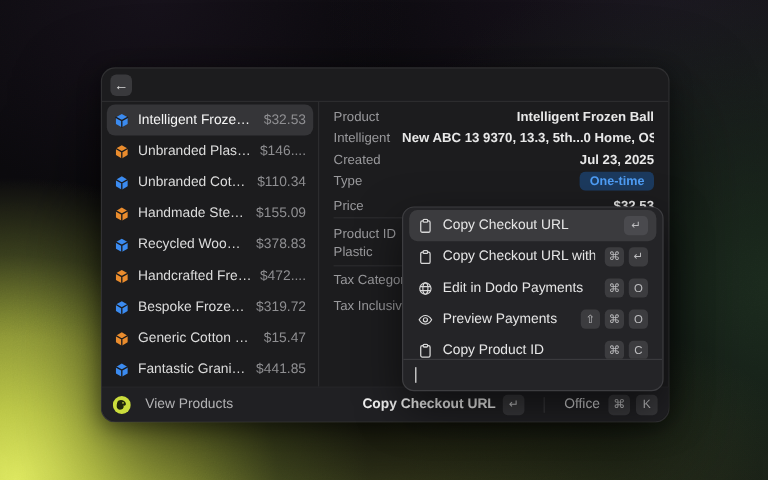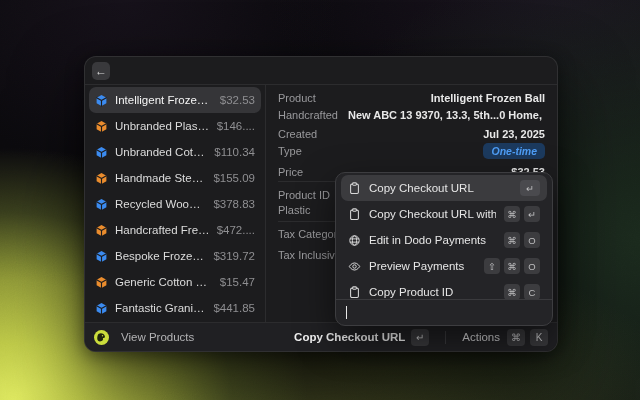--- a/index.html
+++ b/index.html
@@ -54,21 +54,21 @@
   .pprice { font-size:11.5px; color:#8f8f92; white-space:nowrap; }
 
   
   .details { flex:1; position:relative; }
   .d-row { position:absolute; left:12px; right:12px; height:16px; display:flex; align-items:center; }
   .d-label { font-size:11px; color:#99999c; white-space:nowrap; }
   .d-value { flex:1; text-align:right; font-size:11px; font-weight:700; color:#e8e8e8; white-space:nowrap; overflow:hidden; margin-left:10px; }
   .d-sep { position:absolute; left:12px; right:12px; height:1px; background:#2c2c2e; }
   .badge {
     display:inline-block; background:#1c3a5e; color:#4e9df5;
-    font-size:10.5px; font-weight:700; padding:2px 8px; border-radius:5px;font-style:italic;
+    font-size:10.5px; font-weight:700; padding:2px 8px; border-radius:5px;
   }
   .r0{top:5px}.r1{top:22px}.r2{top:41px}.r3{top:58px}.r4{top:79px}
   .r5{top:102px}.r6{top:117px}.r7{top:141px}.r8{top:162px}
   .s0{top:96px}.s1{top:136px}
 
   
   .popup {
     position:absolute; left:250px; top:115px; width:218px; height:154px;
     background:#242427; border:1px solid #3d3d40; border-radius:10px;
     box-shadow:0 14px 36px rgba(0,0,0,.55);
@@ -229,21 +229,21 @@
         <span class="pprice">$441.85</span>
       </div>
     </div>
 
     <div class="details">
       <div class="d-row r0">
         <span class="d-label">Product</span>
         <span class="d-value">Intelligent Frozen Ball</span>
       </div>
       <div class="d-row r1">
-        <span class="d-label">Handcrafted</span>
+        <span class="d-label">Intelligent</span>
         <span class="d-value">New ABC 13 9370, 13.3, 5th...0 Home, OS Office A &amp; J 2016</span>
       </div>
       <div class="d-row r2">
         <span class="d-label">Created</span>
         <span class="d-value">Jul 23, 2025</span>
       </div>
       <div class="d-row r3">
         <span class="d-label">Type</span>
         <span class="d-value"><span class="badge">One-time</span></span>
       </div>
@@ -350,19 +350,19 @@
           <circle cx="13.6" cy="9.2" r="1.1" fill="#cbdd3c"></circle>
         </svg>
     </span>
     <span class="f-app">View Products</span>
     <span class="f-primary">
       <span class="f-primary-label">Copy Checkout URL</span>
       <span class="f-key">↵</span>
     </span>
     <span class="f-div"></span>
     <span class="f-actions">
-      <span class="f-actions-label">Actions</span>
+      <span class="f-actions-label">Office</span>
       <span class="f-key">⌘</span>
       <span class="f-key">K</span>
     </span>
   </div>
 
 </div>
 
 </body></html>

